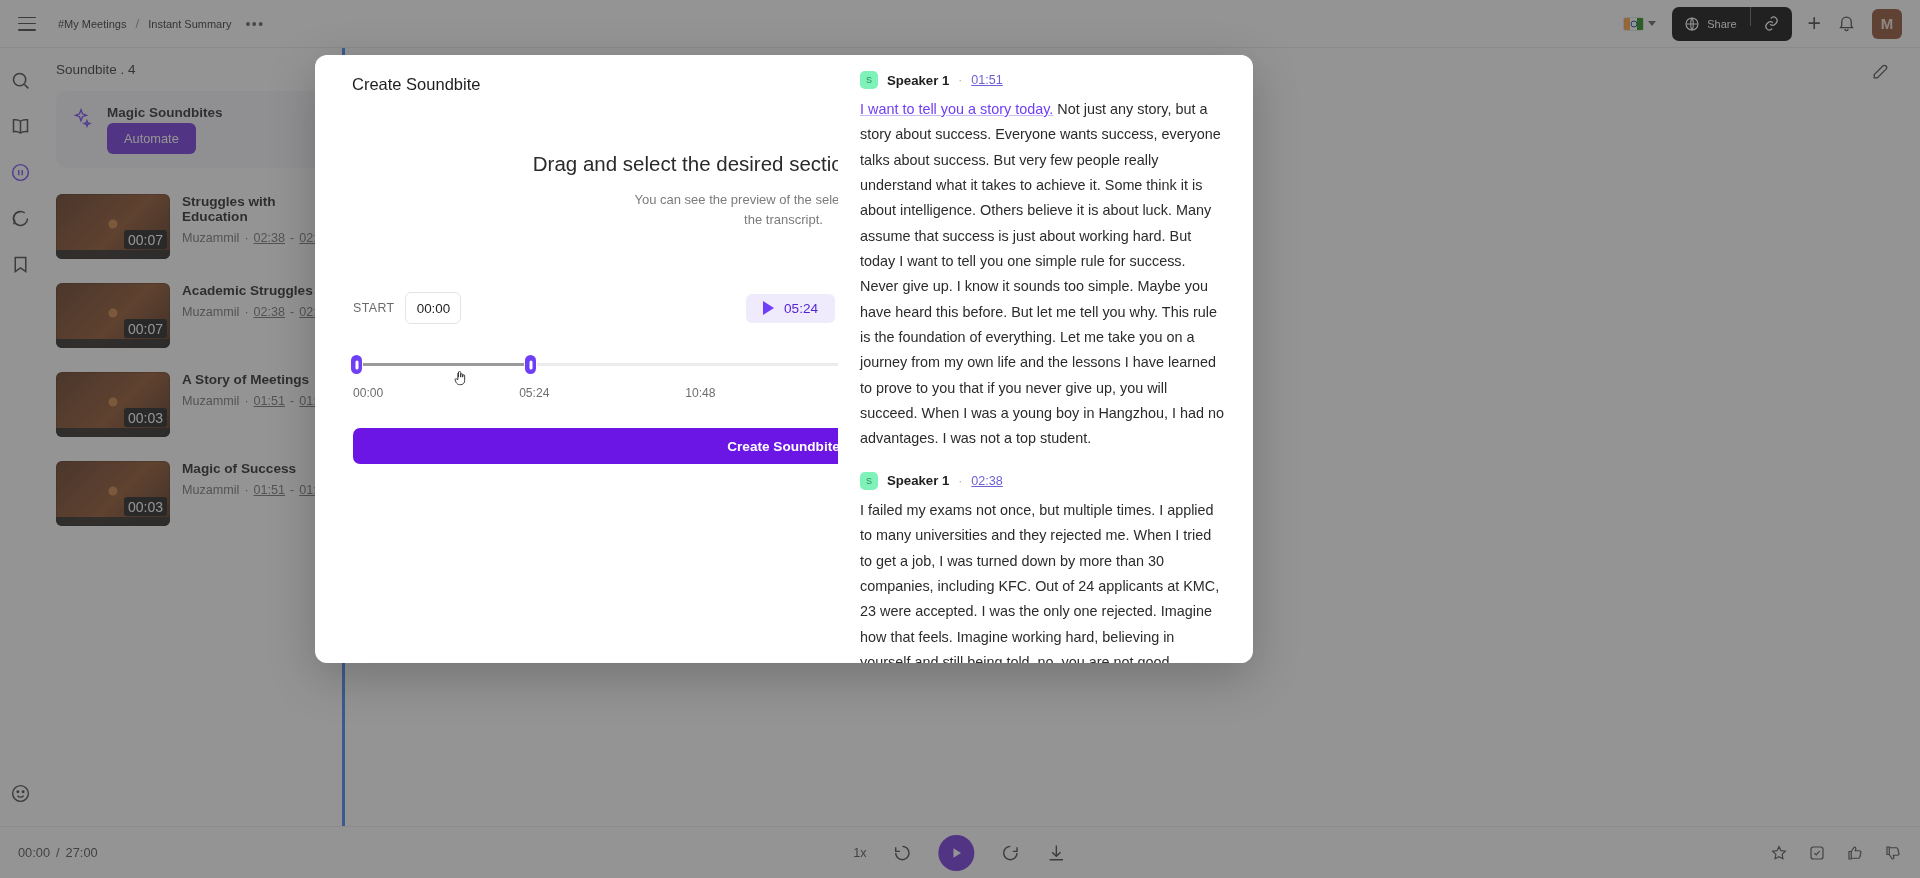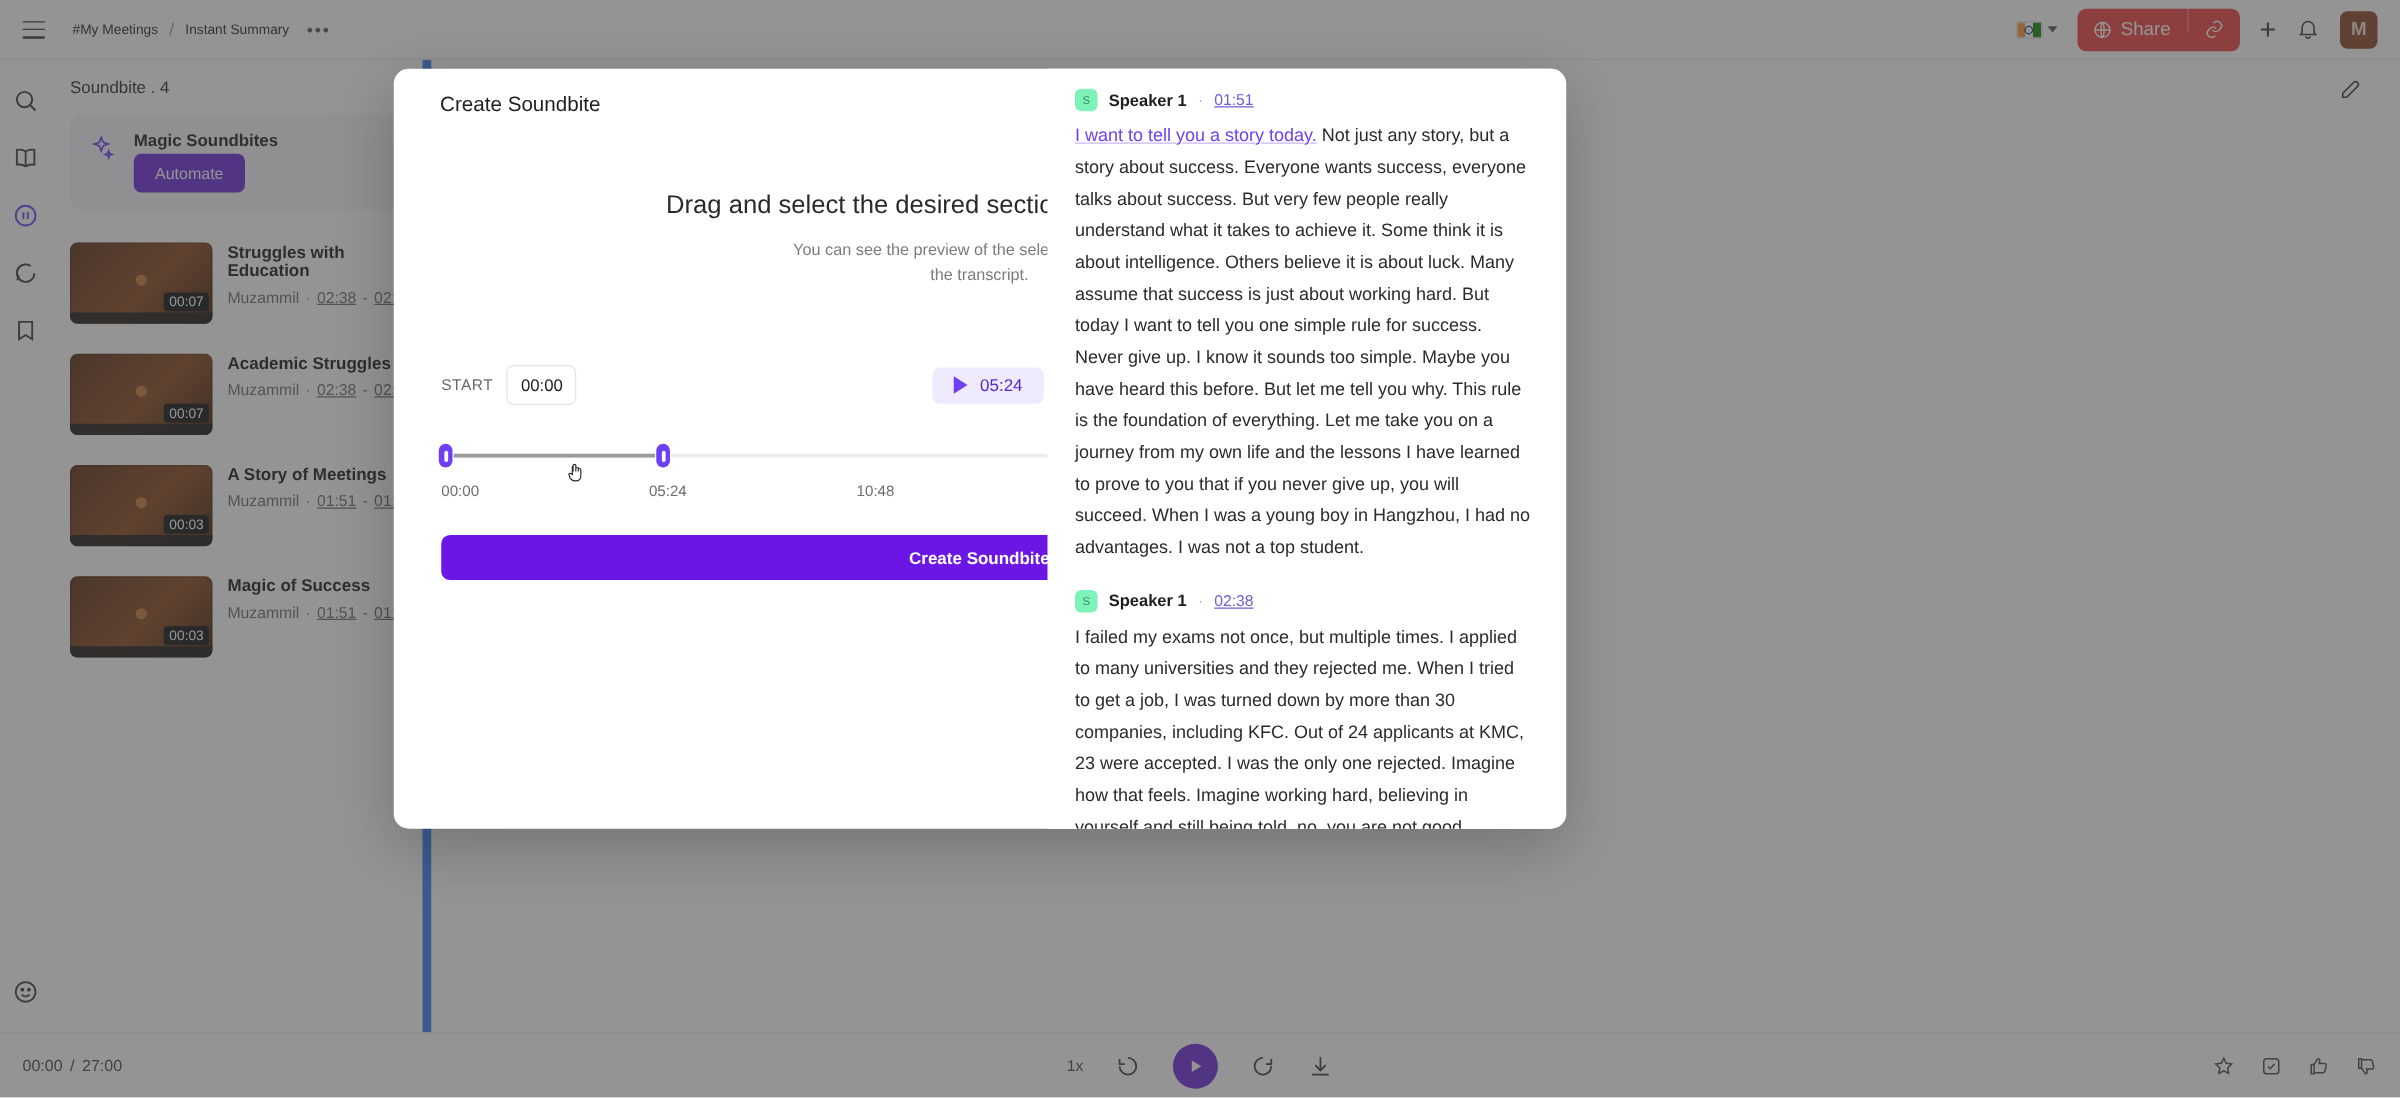--- a/index.html
+++ b/index.html
@@ -28,58 +28,58 @@
   .crumb-dots { margin-left: 14px; color: #5a5a5a; letter-spacing: 1.5px; font-size: 14px; }
   .topbar-right { margin-left: auto; display: flex; align-items: center; gap: 16px; }
   .flag-wrap { display: flex; align-items: center; gap: 4px; }
   .flag { width: 21px; height: 14px; border-radius: 2px; overflow: hidden;
     background: linear-gradient(90deg,#ff9933 33%,#ffffff 33% 66%,#138808 66%); position: relative;
     border: 1px solid #e2e2e2; }
   .flag::after { content:''; position:absolute; left:50%; top:50%; width:5px; height:5px;
     transform: translate(-50%,-50%); border:1px solid #0a3d91; border-radius:50%; }
   .chev { width: 0; height: 0; border-left: 4px solid transparent; border-right: 4px solid transparent;
     border-top: 5px solid #5c5c5c; }
-  .share-btn { display: flex; align-items: flex-start; height: 34px; background: #ef4444;
-    border-radius: 7px; color:#fff; font-size: 15px; overflow: hidden; cursor: pointer; }
+  .share-btn { display: flex; align-items: flex-start; height: 34px; background: #000000;
+    border-radius: 7px; color:#fff; font-size: 11px; overflow: hidden; cursor: pointer; }
   .share-main { display:flex; align-items:center; gap:7px; padding: 0 13px 0 12px; height: 100%; }
   .share-div { width: 1px; height: 19px; background: rgba(255,255,255,.38); }
   .share-link { padding: 0 12px; display:flex; align-items:center; height:100%; }
   .ic { display:inline-block; line-height:0; }
   .plus-ic { font-size: 23px; color: #3c3c3c; font-weight: 300; cursor: pointer; line-height: 1; }
   .avatar { width: 30px; height: 30px; border-radius: 6px; background: #8a4b2a; color: #f3dfd0;
     display:flex; align-items:center; justify-content:center; font-size: 15px; font-weight: 600; cursor:pointer; }
 
   
   .rail { position: absolute; top: 48px; left: 0; width: 40px; bottom: 52px;
     display: flex; flex-direction: column; align-items: center; padding-top: 22px; gap: 25px; }
   .rail-ic { width: 21px; height: 21px; color:#3c3c3c; cursor: pointer; }
   .rail-ic.active { color: #6f3ff5; }
   .rail-bottom { margin-top: auto; margin-bottom: 22px; }
 
   
   .sb-panel { position: absolute; top: 48px; left: 40px; width: 305px; bottom: 52px;
-    border-right: 7px solid #3b82f6; padding: 14px 16px 0 16px; background: #fff; }
+    border-right: 3px solid #3b82f6; padding: 14px 16px 0 16px; background: #fff; }
   .sb-head { display:flex; align-items:center; justify-content: space-between; margin-bottom: 14px; }
   .sb-title { font-size: 13.5px; color: #2e2e2e; }
   .magic-card { background: #f7f6fb; border-radius: 10px; padding: 14px; margin-bottom: 14px;
     display: flex; gap: 15px; }
   .magic-ic { width: 22px; height: 22px; color:#6f3ff5; flex: none; margin-top: 2px; }
   .magic-title { font-size: 13.5px; font-weight: 700; color: #1f1f1f; margin-bottom: 3px; }
   .magic-sub { font-size: 12.2px; color: #6d6d6d; line-height: 1.42; margin-bottom: 12px; }
   .automate-btn { display:inline-block; background:#6c2bd9; color:#fff; font-size:12.8px;
     padding: 8px 17px; border-radius: 6px; cursor:pointer; }
   .sb-item { display: flex; gap: 12px; padding: 12px 0; }
   .thumb { position: relative; width: 114px; height: 65px; border-radius: 6px; flex: none;
     background: linear-gradient(135deg,#5e3018,#8a4a22 55%,#46220f);
     box-shadow: inset 0 0 0 1px rgba(0,0,0,.2); overflow:hidden; cursor:pointer; }
   .thumb::before { content:''; position:absolute; left:50%; top:46%; width:9px; height:9px;
     transform: translate(-50%,-50%); border-radius:50%; background:#d9863f; opacity:.85; }
   .thumb-bar { position:absolute; left:0; right:0; bottom:0; height:9px; background:#1a1a1a; opacity:.9; }
   .thumb-dur { position:absolute; right:3px; bottom:10px; background:#121212; color:#fff;
-    font-size: 11px; padding: 1.5px 4px; border-radius: 3px; }
+    font-size: 14px; padding: 1.5px 4px; border-radius: 3px; }
   .sb-name { font-size: 13.6px; font-weight: 700; color:#1c1c1c; margin-bottom: 7px; }
   .sb-meta { font-size: 12.6px; color: #707070; }
   .sb-meta a { color:#707070; text-decoration: underline; }
   .sb-meta .sep { margin: 0 5px; }
 
   
   .bg-transcript { position: absolute; top: 48px; left: 345px; right: 0; bottom: 52px;
     padding: 14px 30px 0 30px; overflow: hidden; }
   .bgt-head { display:flex; align-items:center; justify-content: space-between; margin-bottom: 18px; }
   .bgt-title { font-size: 13.5px; color:#2e2e2e; }

